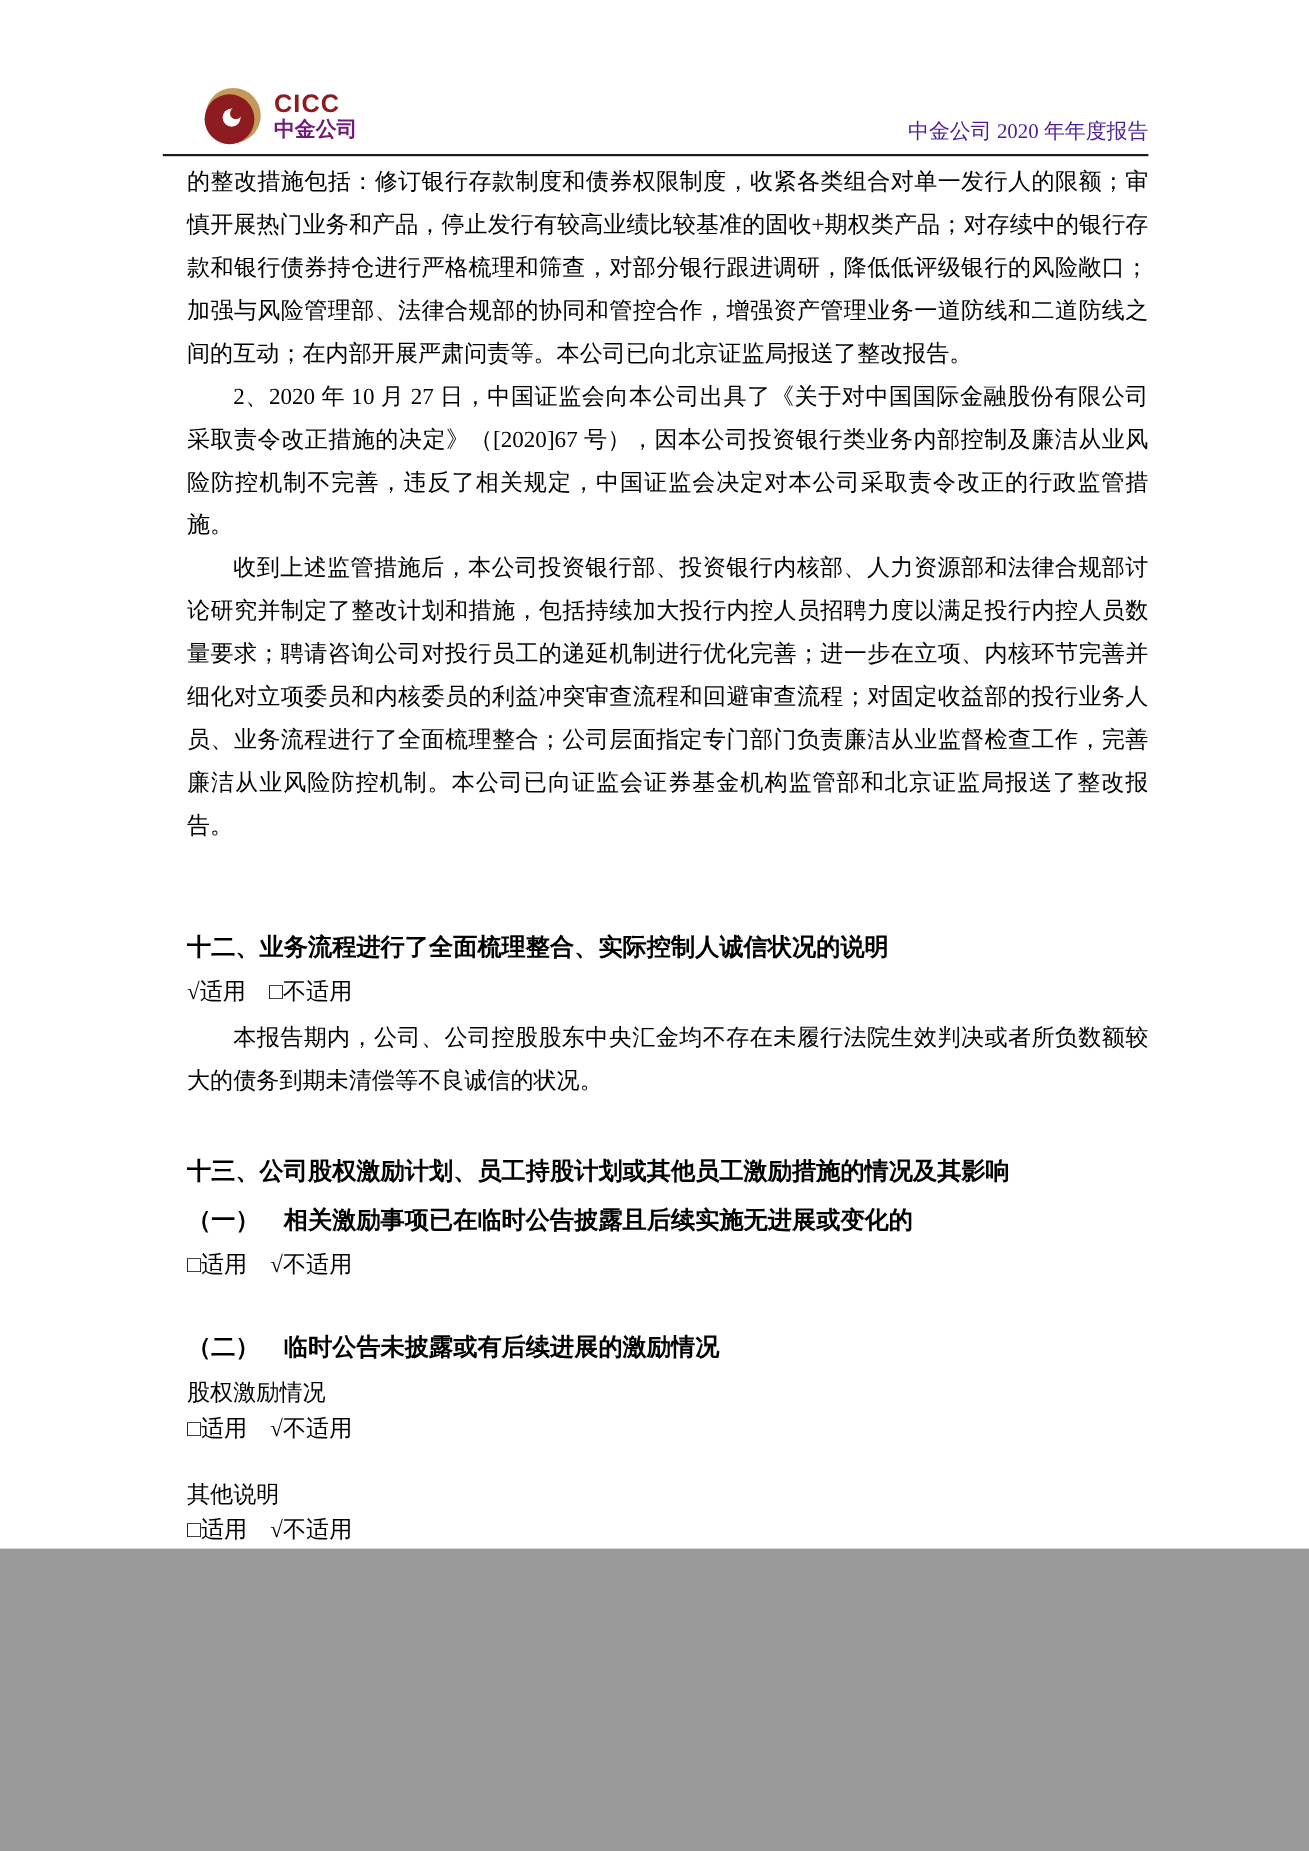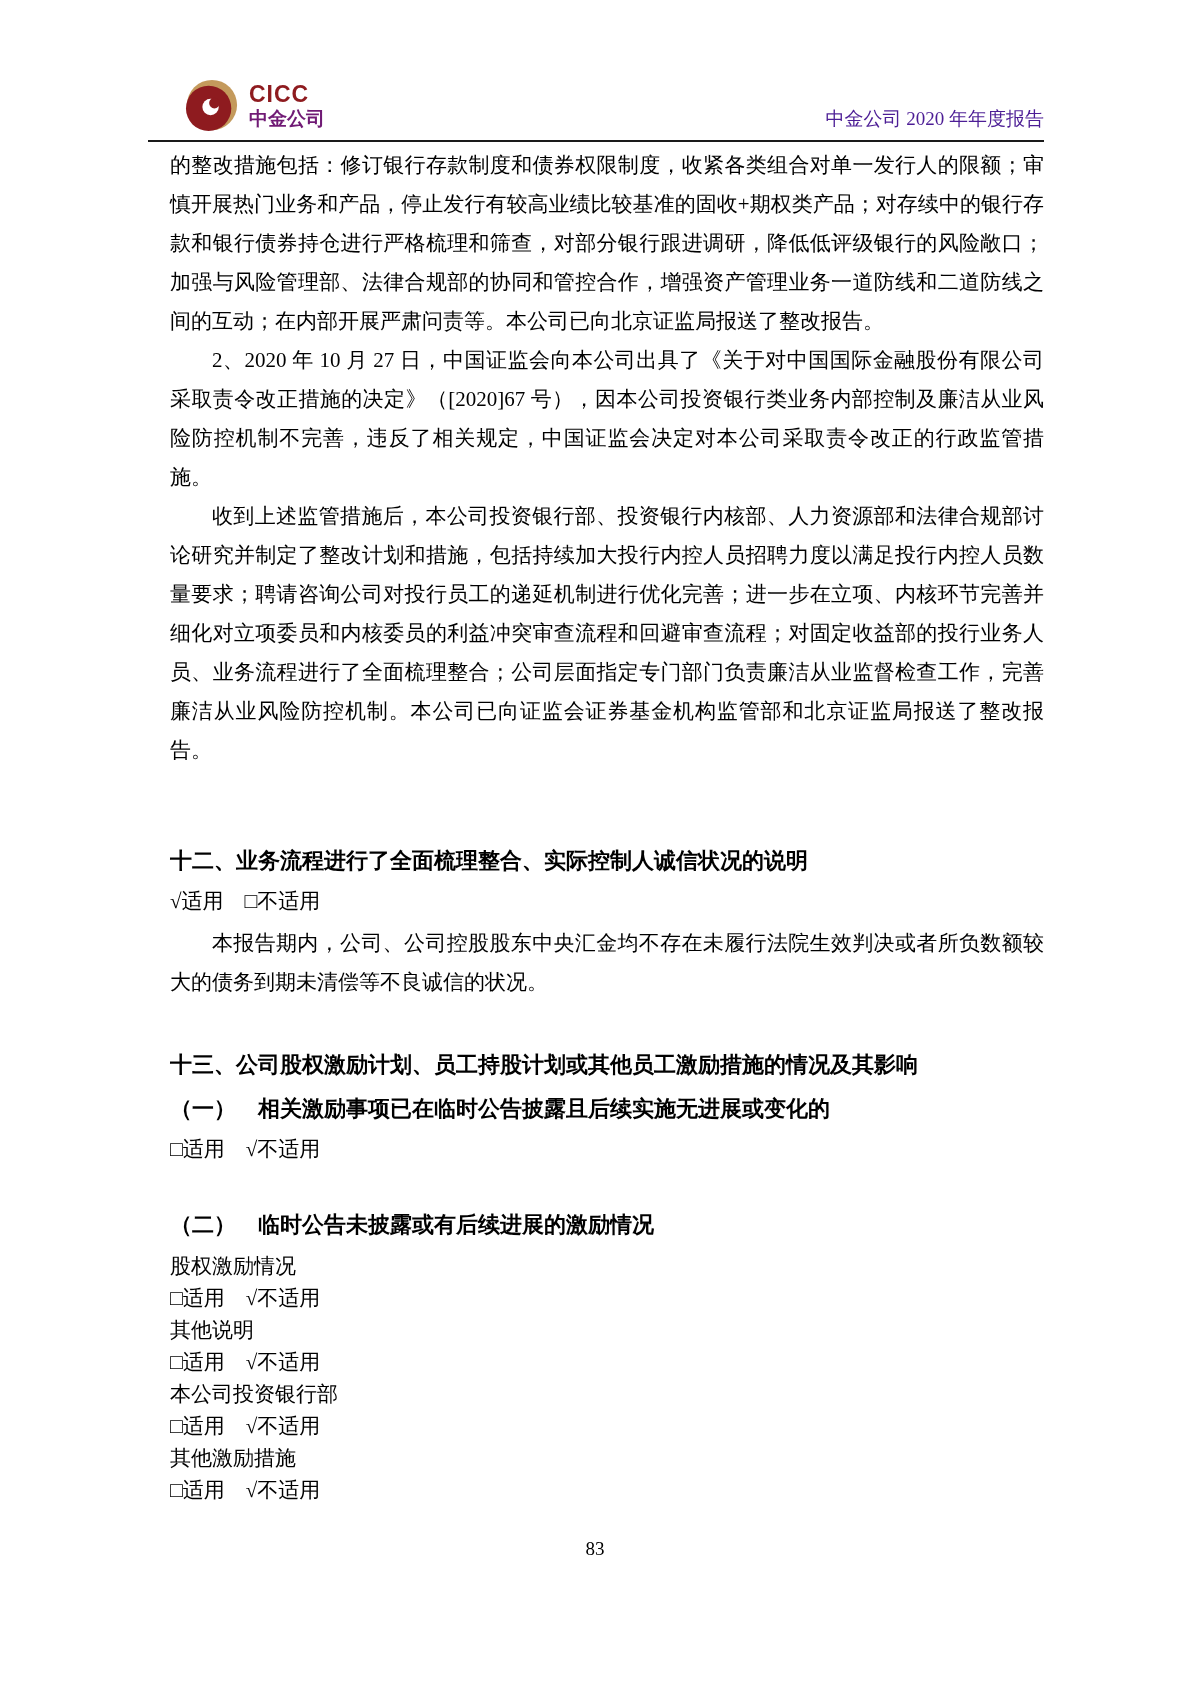--- a/index.html
+++ b/index.html
@@ -1,19 +1,19 @@
 <!DOCTYPE html>
 <html><head>
 <meta charset="utf-8">
 <style>
   html, body { margin: 0; padding: 0; background: #9a9a9a; }
   .page {
     position: relative;
     width: 1190px;
-    height: 1683px;
+    height: 1408px;
     margin: 0 auto;
     background: #ffffff;
     color: #000;
     font-family: "Liberation Serif", "DejaVu Serif", serif;
     overflow: hidden;
     box-sizing: border-box;
   }
   
   .header {
     display: flex;
@@ -65,21 +65,21 @@
     font-size: 22px;
     line-height: 30px;
   }
   .sub-heading.spaced { margin-top: 46px; }
   .applicability {
     margin: 10px 0 0 0;
     font-size: 21px;
     line-height: 30px;
   }
   .sec-par { margin-top: 8px; }
-  .incentive-item { }
+  .incentive-item { margin-top: 28px; }
   .incentive-item:first-of-type { margin-top: 10px; }
   .incentive-label { font-size: 21px; line-height: 32px; }
   .incentive-item .applicability { margin: 0; line-height: 32px; }
   
   .page-number {
     position: absolute;
     top: 1538px; left: 0; right: 0;
     text-align: center;
     font-size: 19px;
   }

